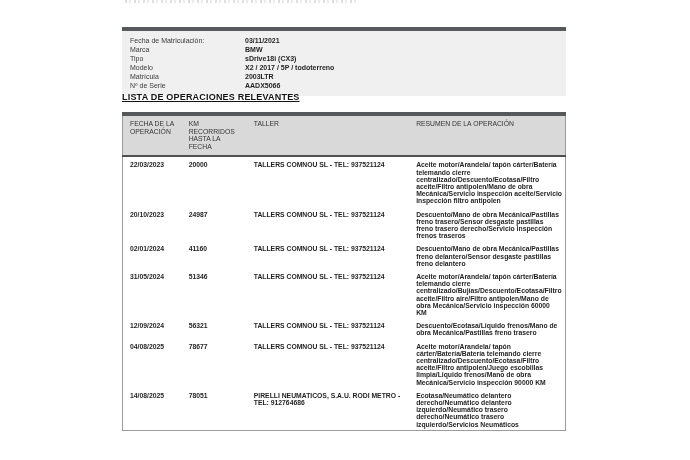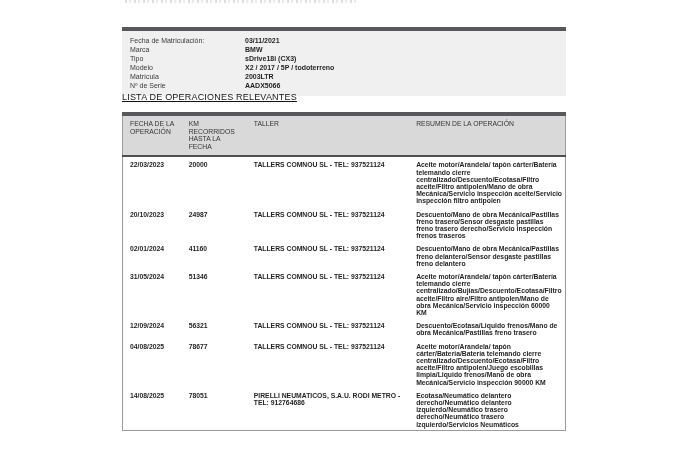--- a/index.html
+++ b/index.html
@@ -24,21 +24,21 @@
       border-top: 4px solid #57585b;
       background: #f0f0f1;
       padding: 5px 8px 6px 8px;
     }
     .info-row { display: flex; font-size: 7px; line-height: 9px; }
     .info-label { flex: 0 0 115px; width: 115px; color: #3a3a3a; }
     .info-value { font-weight: bold; color: #1f1f1f; }
 
     .section-title {
       position: absolute; left: 122px; top: 92px;
-      font-size: 9px; font-weight: normal;
+      font-size: 9px; font-weight: bold;
       letter-spacing: 0.2px;
       text-decoration: underline;
       color: #141414;
     }
 
     .ops-table {
       position: absolute; left: 122px; top: 112px; width: 444px;
       border-collapse: collapse; table-layout: fixed;
       border: 1px solid #9b9b9b;
       border-top: 4px solid #57585b;

